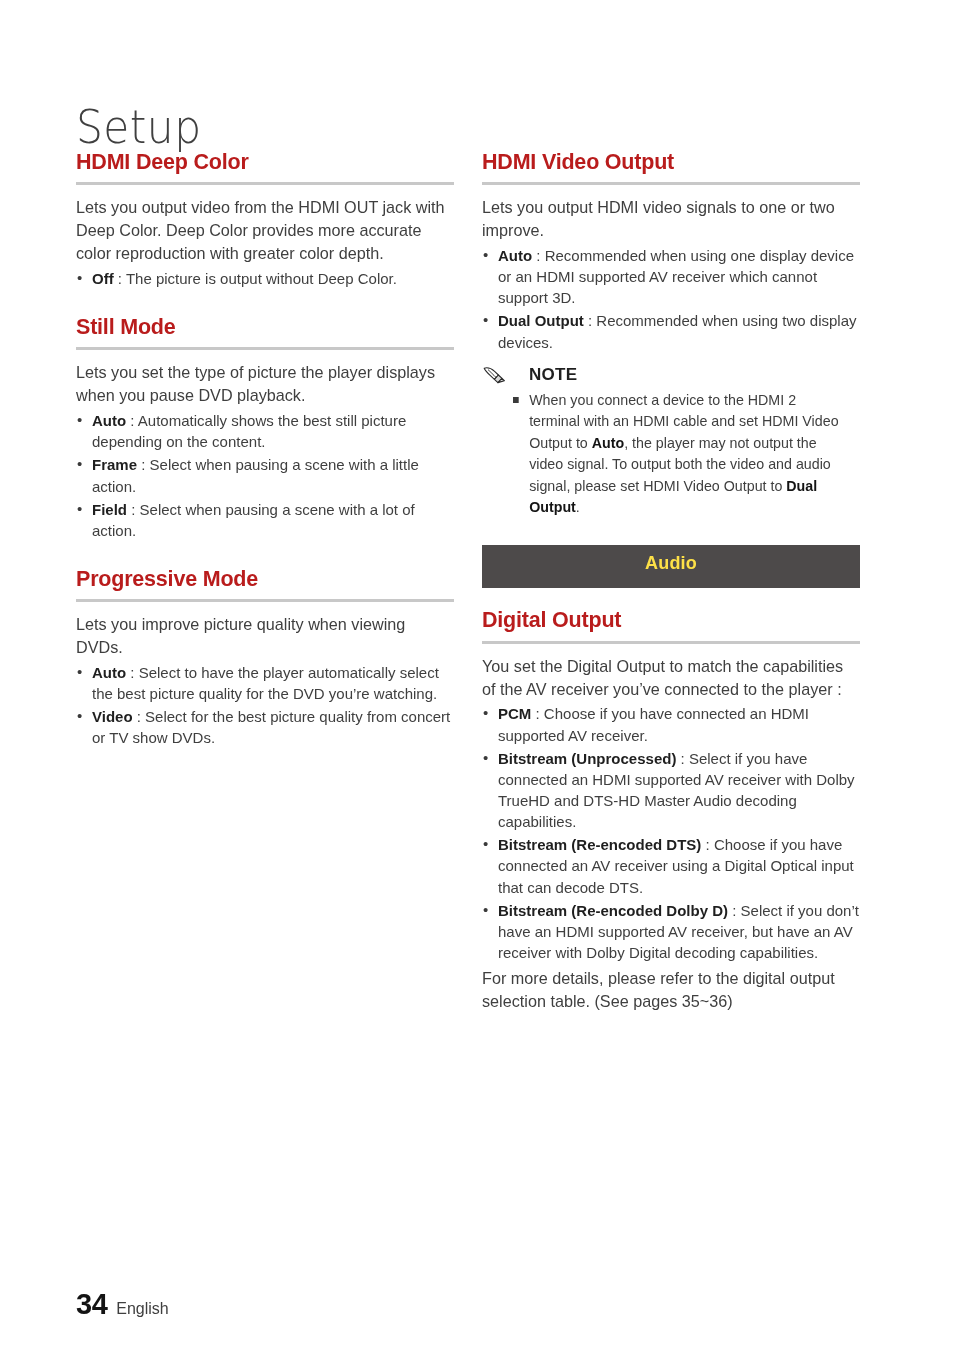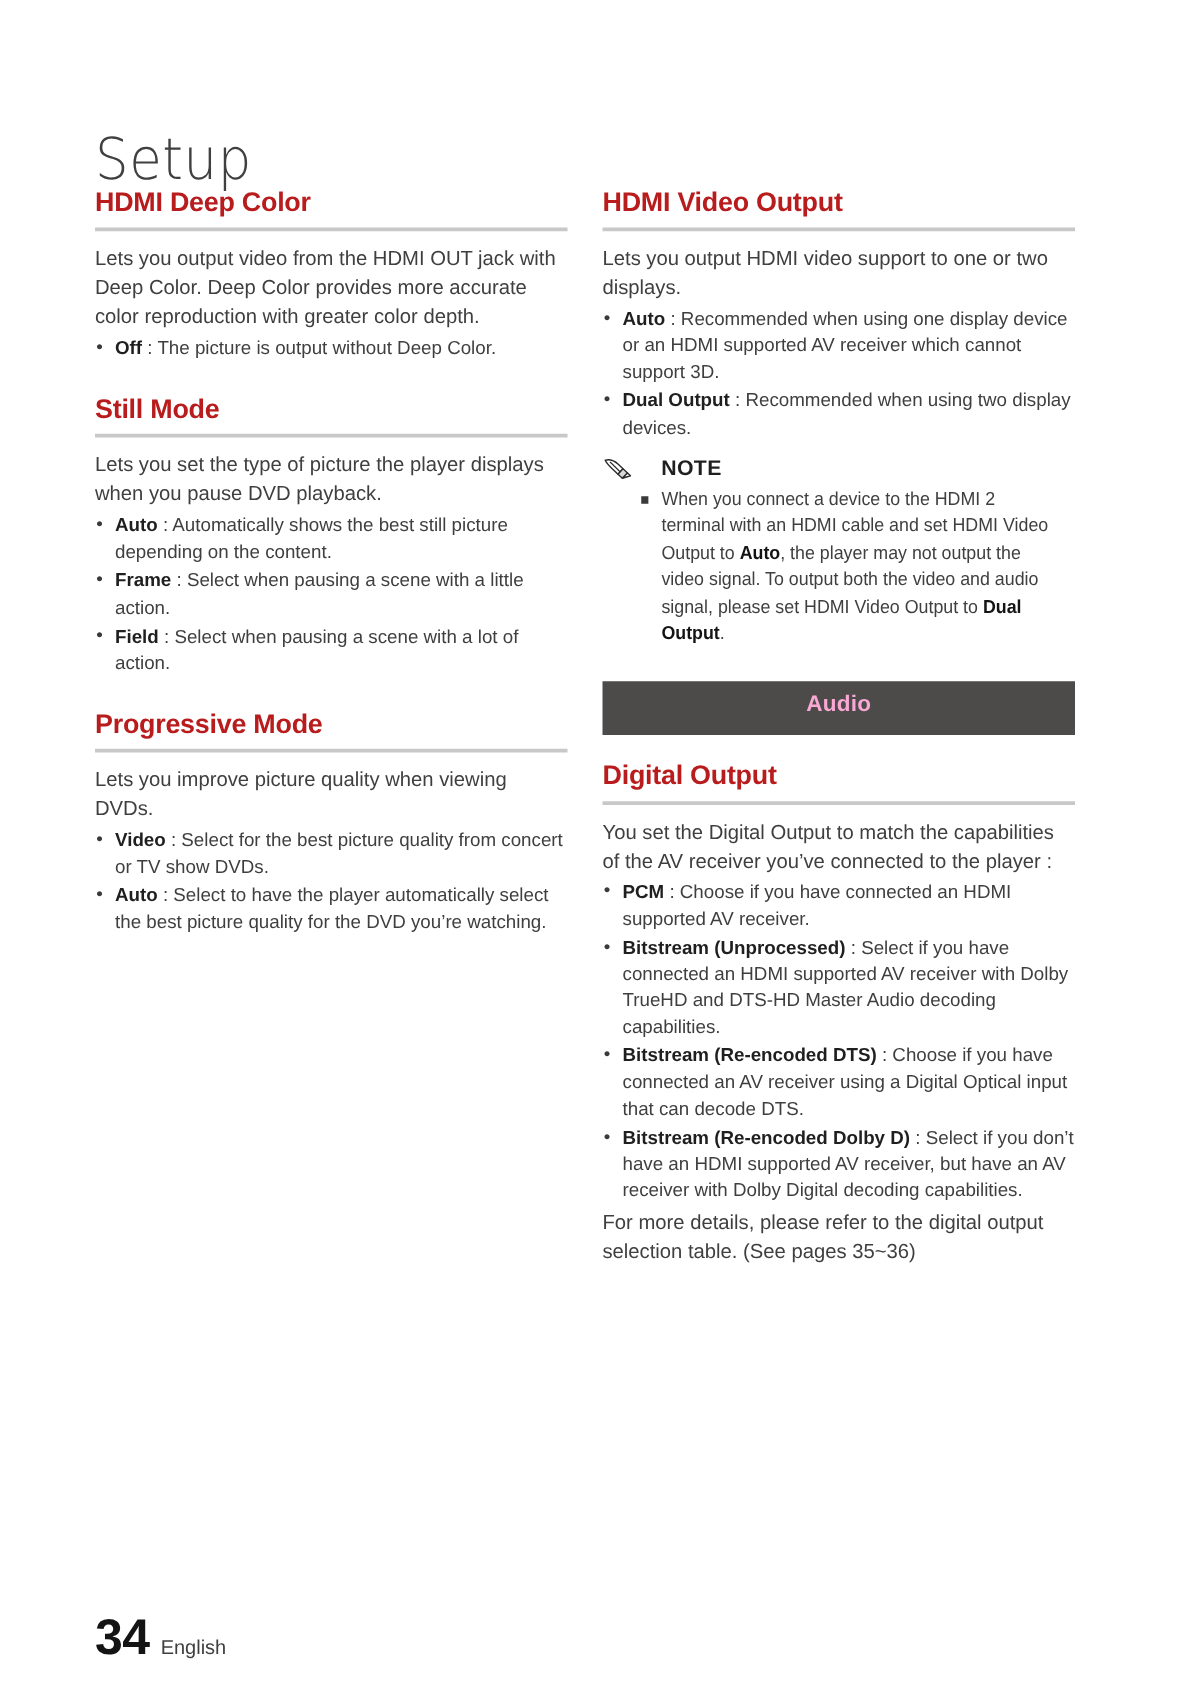--- a/index.html
+++ b/index.html
@@ -151,40 +151,40 @@
     top: 8px;
     width: 6px;
     height: 6px;
     background: #3a3a3a;
   }
   .note-list .term { font-weight: bold; color: #141414; }
 
   
   .band {
     background: #4d4a4a;
-    color: #f9a8d4;
+    color: #fde047;
     text-align: center;
     font-size: 18px;
     font-weight: bold;
     letter-spacing: 0.2px;
     padding: 8px 0 14px 0;
     margin: 28px 0 20px 0;
   }
 
   
   .footer {
     position: absolute;
     left: 76px;
     top: 1288px;
     display: flex;
     align-items: baseline;
     gap: 9px;
   }
   .folio-num {
-    font-size: 40px;
+    font-size: 29px;
     font-weight: bold;
     color: #141414;
     letter-spacing: -0.5px;
   }
   .folio-lang {
     font-size: 16px;
     color: #3f3f3f;
   }
 </style>
 </head>
@@ -216,33 +216,33 @@
           <li><span class="term">Frame</span><span> : </span><span>Select when pausing a scene with a little action.</span></li>
           <li><span class="term">Field</span><span> : </span><span>Select when pausing a scene with a lot of action.</span></li>
         </ul>
       </section>
 
       <section class="sec">
         <h2 class="sec-head">Progressive Mode</h2>
         <div class="sec-rule"></div>
         <p class="body">Lets you improve picture quality when viewing DVDs.</p>
         <ul class="bullets">
+          <li><span class="term">Auto</span><span> : </span><span>Select to have the player automatically select the best picture quality for the DVD you’re watching.</span></li>
           <li><span class="term">Video</span><span> : </span><span>Select for the best picture quality from concert or TV show DVDs.</span></li>
-          <li><span class="term">Auto</span><span> : </span><span>Select to have the player automatically select the best picture quality for the DVD you’re watching.</span></li>
         </ul>
       </section>
 
     </div>
 
     <div class="col col-right">
 
       <section class="sec tight">
         <h2 class="sec-head">HDMI Video Output</h2>
         <div class="sec-rule"></div>
-        <p class="body">Lets you output HDMI video support to one or two displays.</p>
+        <p class="body">Lets you output HDMI video signals to one or two improve.</p>
         <ul class="bullets">
           <li><span class="term">Auto</span><span> : </span><span>Recommended when using one display device or an HDMI supported AV receiver which cannot support 3D.</span></li>
           <li><span class="term">Dual Output</span><span> : </span><span>Recommended when using two display devices.</span></li>
         </ul>
 
         <div class="note">
           <div class="note-head">
             <span class="pencil-icon">
               <svg width="24" height="18" viewBox="0 0 24 18" xmlns="http://www.w3.org/2000/svg">
                 <g fill="none" stroke="#2b2b2b" stroke-width="1.1" stroke-linejoin="round">

